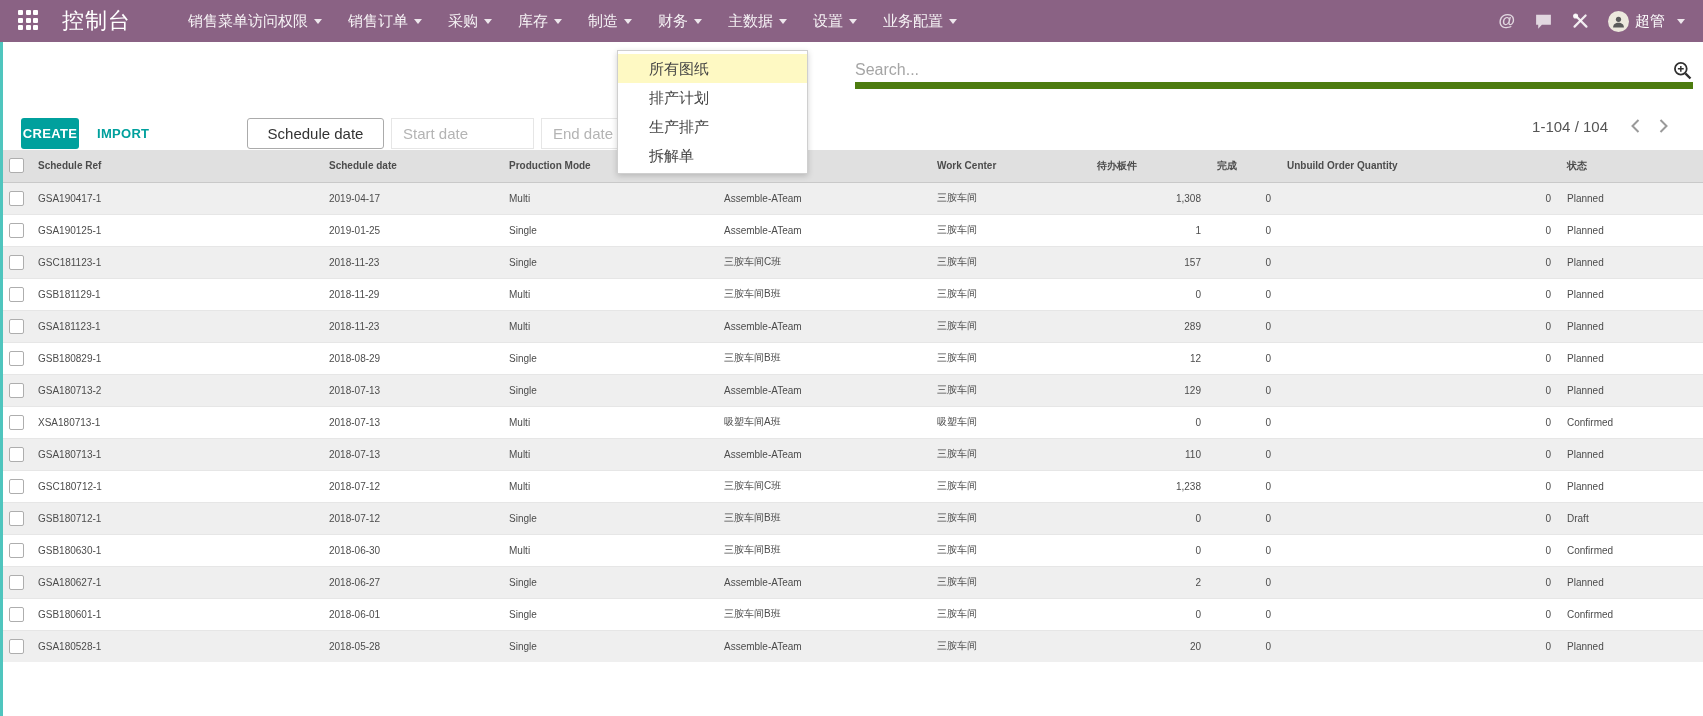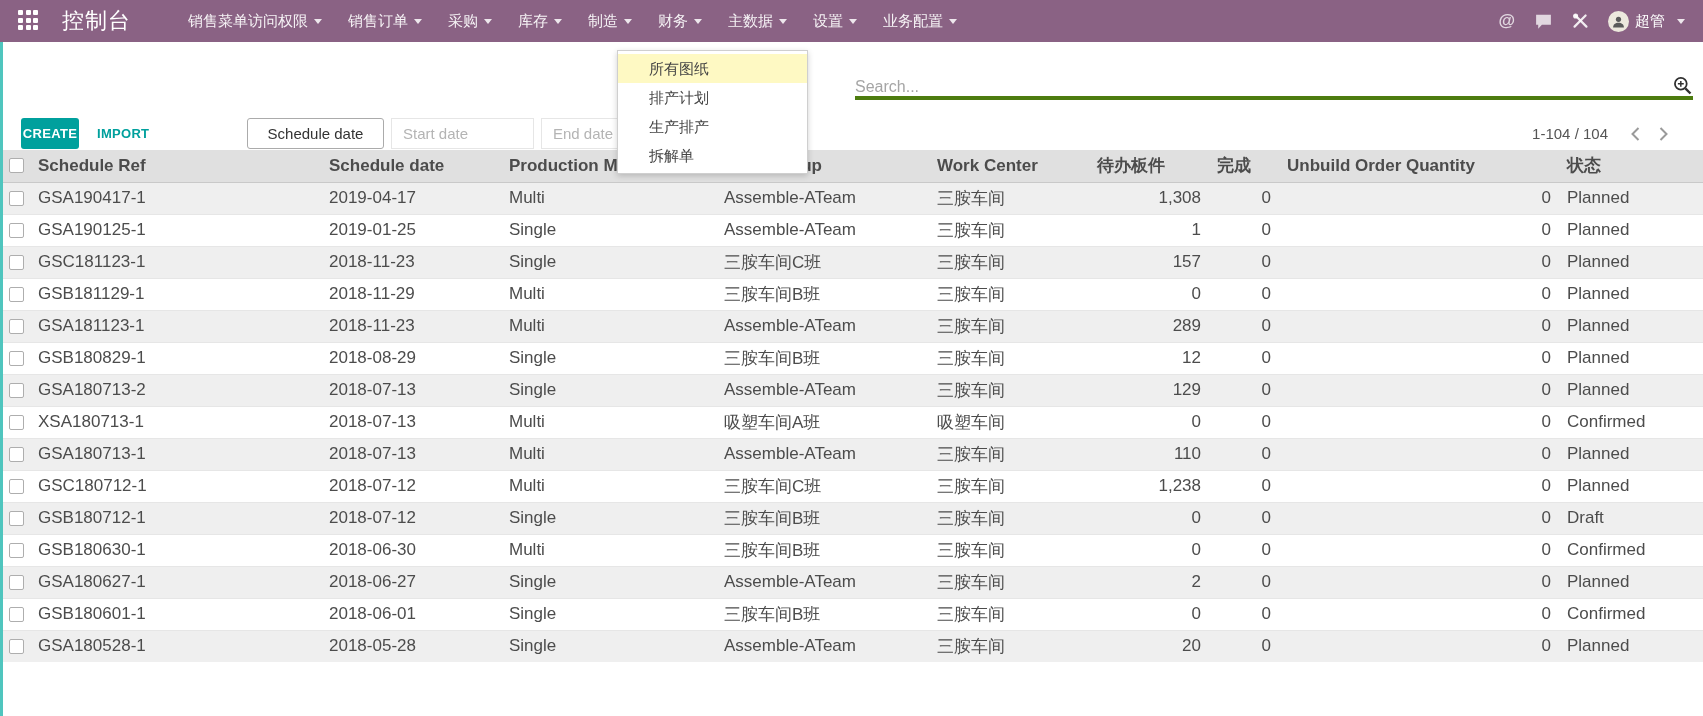--- a/index.html
+++ b/index.html
@@ -29,47 +29,47 @@
             display:flex; align-items:center; justify-content:center; overflow:hidden; cursor:pointer; }
   .user-wrap { display:flex; align-items:center; gap:6px; cursor:pointer; }
   .user-name { color:#fff; font-size:15px; }
 
   
   .teal-edge { position:absolute; left:0; top:42px; width:3px; height:674px;
                background:#4fc5be; z-index:60; }
 
   
   .cp-title { position:absolute; left:23px; top:58px; font-size:24px; color:#5b5b5b; }
-  .searchbar { position:absolute; left:855px; top:69px; right:10px; height:31px;
-               border-bottom:4px solid #4d7c0f; display:flex; align-items:flex-end; }
+  .searchbar { position:absolute; left:855px; top:58px; right:10px; height:31px;
+               border-bottom:7px solid #4d7c0f; display:flex; align-items:center; }
   .searchbar input { flex:1; border:none; outline:none; font-size:16px; color:#333;
                      background:transparent; }
   .searchbar input::placeholder { color:#a5a5a5; }
   .search-ico { width:21px; height:21px; color:#2f2f2f; cursor:pointer; flex:none; }
 
   .cp-buttons { position:absolute; left:21px; top:118px; height:31px; display:flex; align-items:center; }
   .btn { height:31px; border:none; border-radius:3px; cursor:pointer;
          font-family:inherit; font-size:13px; }
   .btn-create { width:58px; background:#00a09d; color:#fff; font-weight:bold; letter-spacing:.3px; }
   .btn-import { margin-left:13px; background:transparent; color:#00a09d; font-weight:bold;
                 letter-spacing:.3px; width:70px; text-align:left; padding-left:5px; }
   .btn-filter { margin-left:85px; width:137px; background:#fff; border:1px solid #ababab;
                 color:#333; font-size:15px; }
   .date-input { height:31px; width:143px; border:1px solid #e6e6e6; font-size:15px;
                 padding-left:11px; color:#555; outline:none; margin-left:7px; font-family:inherit; }
   .date-input::placeholder { color:#b4b4b4; }
 
   .pager { position:absolute; right:33px; top:118px; height:31px; display:flex;
-           align-items:center; gap:16px; }
+           gap:16px; }
   .pager-range { font-size:15px; color:#555; margin-right:6px; }
   .chev { width:12px; height:16px; color:#9a9a9a; cursor:pointer; display:flex; align-items:center; }
 
   
   table.list { position:absolute; left:0; top:150px; width:1703px; border-collapse:collapse;
-               table-layout:fixed; font-size:17px; color:#4c4c4c; }
+               table-layout:fixed; font-size:10px; color:#4c4c4c; }
   table.list th { height:32px; background:#e0e0e0; font-weight:bold; text-align:left;
                   padding:0 8px; border-bottom:1px solid #c9c9c9; white-space:nowrap; overflow:hidden; }
   table.list td { height:32px; padding:0 8px; border-top:1px solid #e6e6e6;
                   white-space:nowrap; overflow:hidden; }
   tbody tr:nth-child(odd) td { background:#efefef; }
   th.num, td.num { text-align:right; }
   th.h-num { text-align:left; }          
   th.h-group { text-align:right; padding-right:76px; }  
   .cbx { width:15px; height:15px; border:1px solid #aeaeae; border-radius:2px;
          background:#fff; margin-left:1px; cursor:pointer; }

